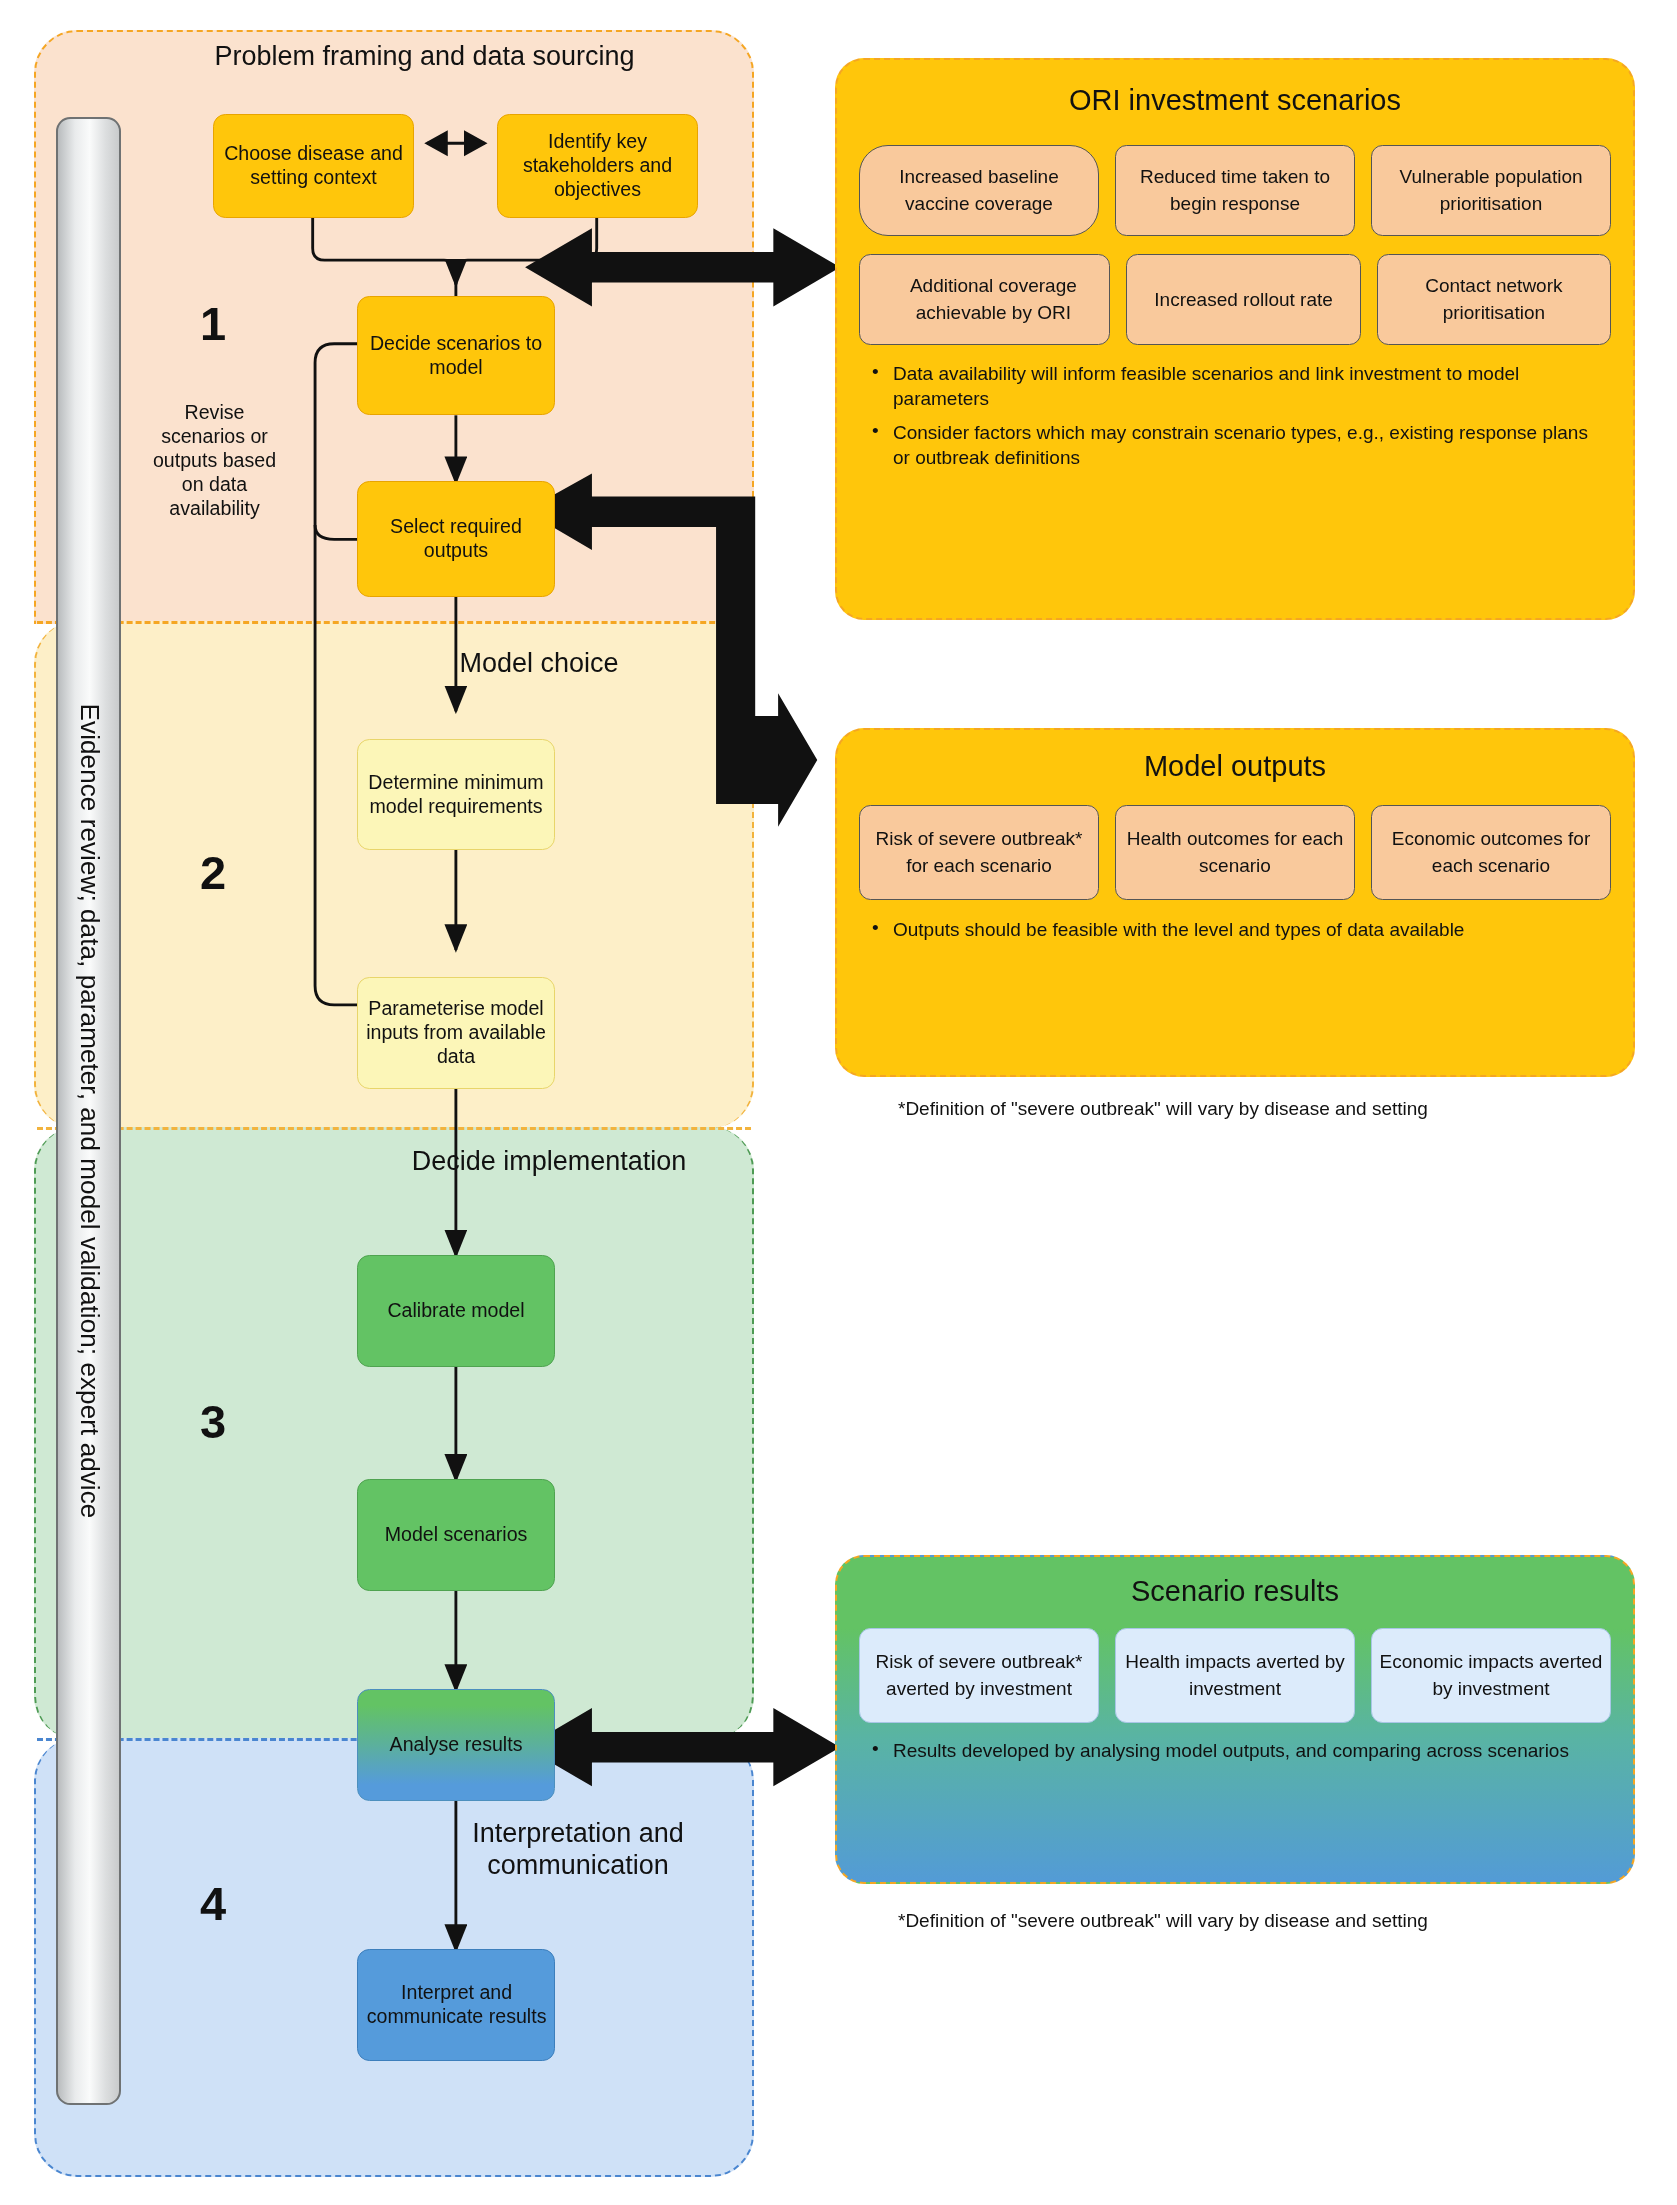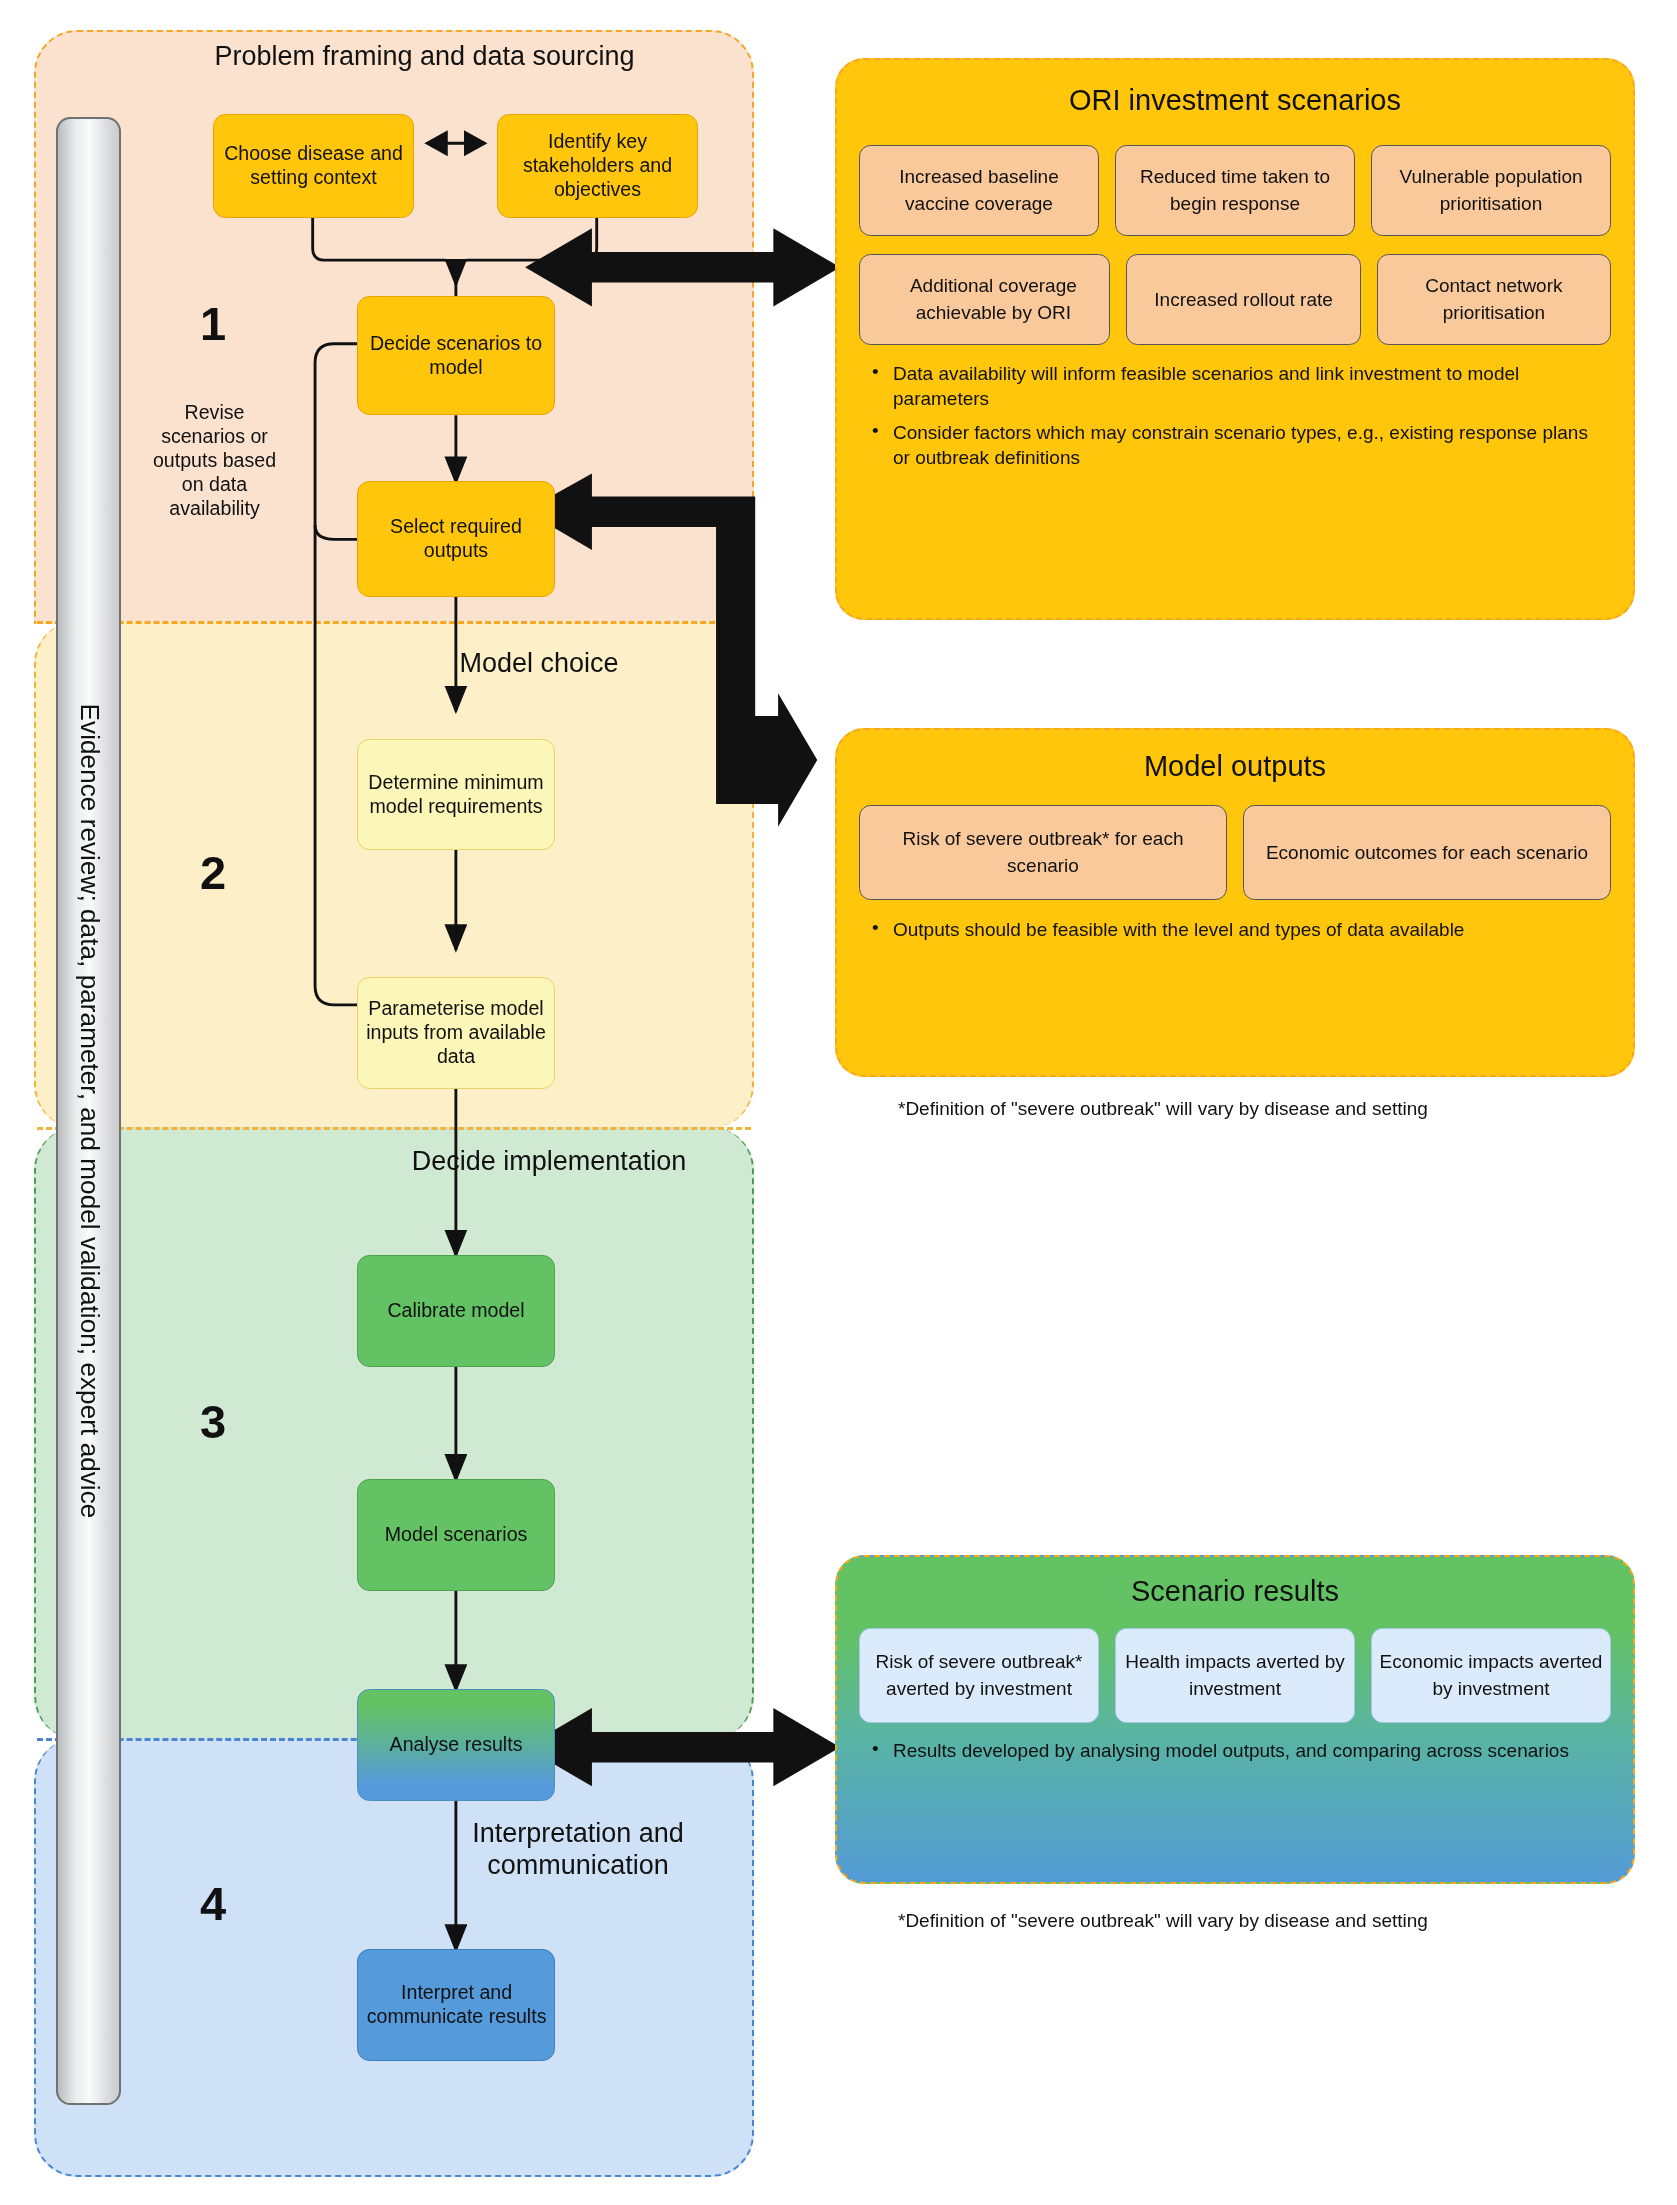--- a/index.html
+++ b/index.html
@@ -159,39 +159,40 @@
   <div class="fbox green" style="left:357px;top:1255px;width:198px;height:112px;">Calibrate model</div>
   <div class="fbox green" style="left:357px;top:1479px;width:198px;height:112px;">Model scenarios</div>
   <div class="fbox grad" style="left:357px;top:1689px;width:198px;height:112px;">Analyse results</div>
   <div class="fbox blue" style="left:357px;top:1949px;width:198px;height:112px;padding-left:6px;">Interpret and communicate results</div>
 
   <div class="revise" style="left:143px;top:401px;width:143px;">Revise scenarios or outputs based on data availability</div>
 
   <div class="panel ori">
     <div class="panel-title" style="margin-top:23px;">ORI investment scenarios</div>
     <div class="subgrid" style="margin-top:27px;">
-      <div class="subbox peach" style="height:91px;">Increased baseline vaccine coverage</div>
+      <div class="subbox peach" style="height:91px;border-radius:29px;">Increased baseline vaccine coverage</div>
       <div class="subbox peach" style="height:91px;">Reduced time taken to begin response</div>
       <div class="subbox peach" style="height:91px;">Vulnerable population prioritisation</div>
     </div>
     <div class="subgrid" style="margin-top:18px;">
       <div class="subbox peach" style="height:91px;padding-left:22px;">Additional coverage achievable by ORI</div>
       <div class="subbox peach" style="height:91px;">Increased rollout rate</div>
       <div class="subbox peach" style="height:91px;">Contact network prioritisation</div>
     </div>
     <ul class="bul" style="margin-top:16px;">
       <li>Data availability will inform feasible scenarios and link investment to model parameters</li>
       <li>Consider factors which may constrain scenario types, e.g., existing response plans or outbreak definitions</li>
     </ul>
   </div>
 
   <div class="panel out">
     <div class="panel-title" style="margin-top:19px;">Model outputs</div>
     <div class="subgrid" style="margin-top:21px;">
       <div class="subbox peach" style="height:95px;">Risk of severe outbreak* for each scenario</div>
+      <div class="subbox peach" style="height:95px;">Health outcomes for each scenario</div>
       <div class="subbox peach" style="height:95px;">Economic outcomes for each scenario</div>
     </div>
     <ul class="bul" style="margin-top:17px;">
       <li>Outputs should be feasible with the level and types of data available</li>
     </ul>
   </div>
 
   <div class="footnote" style="left:898px;top:1098px;">*Definition of "severe outbreak" will vary by disease and setting</div>
 
   <div class="panel res">

